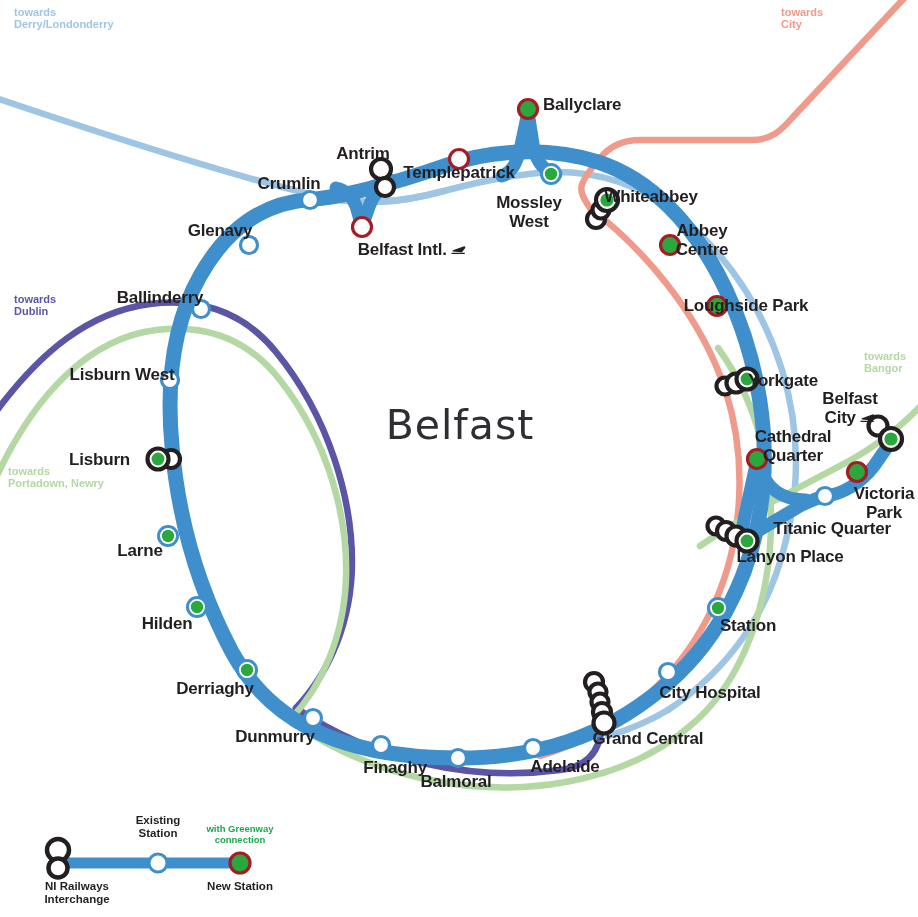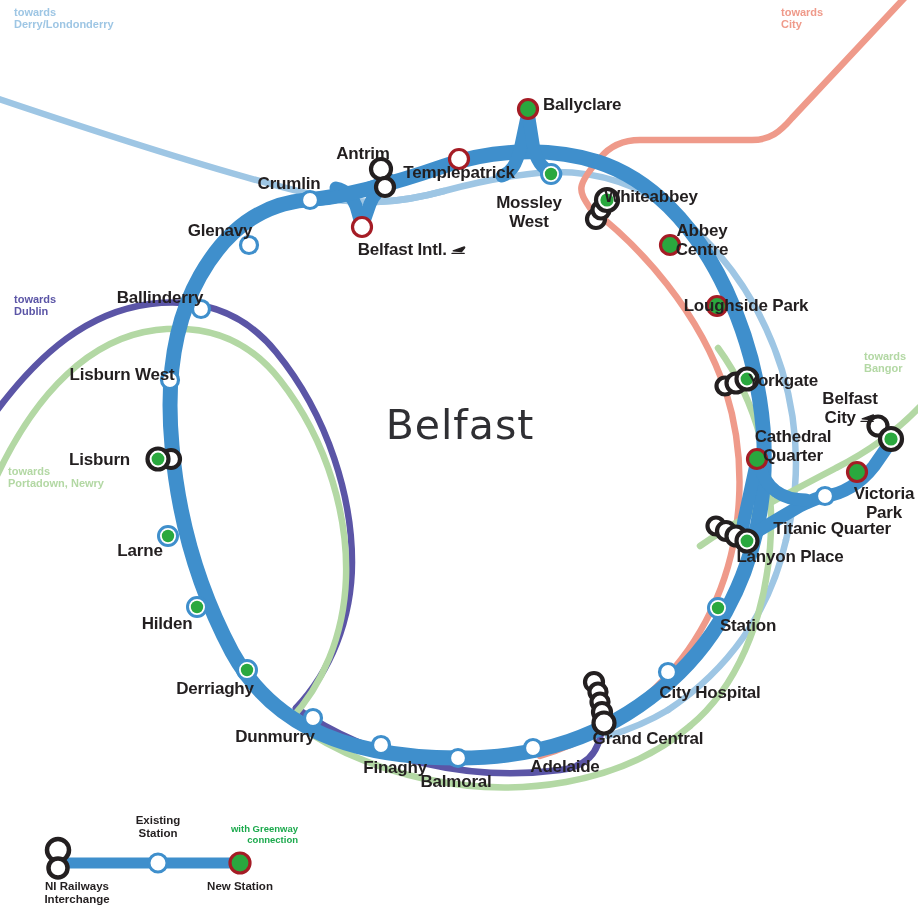--- a/index.html
+++ b/index.html
@@ -15,21 +15,21 @@
   .t-lightblue{color:#9ec6e4;}
   .t-salmon{color:#ef9a8a;}
   .t-purple{color:#5b55a6;}
   .t-green{color:#b3d8a4;}
   #title{position:absolute;left:280px;top:398px;width:360px;text-align:center;
          font-family:"DejaVu Sans",sans-serif;font-weight:400;color:#2f2f33;
          font-size:41px;line-height:1.35;letter-spacing:1px;}
   #legend{position:absolute;left:22px;top:818px;width:276px;height:92px;}
   .lg-text{position:absolute;font-family:"Liberation Sans",sans-serif;font-weight:700;
            font-size:11.5px;color:#231f20;text-align:center;line-height:1.15;white-space:pre;}
-  .lg-green{color:#1ba94c;font-size:9.5px;text-align:right;}
+  .lg-green{color:#1ba94c;font-size:9.5px;}
   .plane{display:inline-block;}
 </style>
 </head>
 <body>
 
 <div id="map-root">
 
   <svg id="map-svg" viewBox="0 0 918 917">
     <defs>
       <style>

